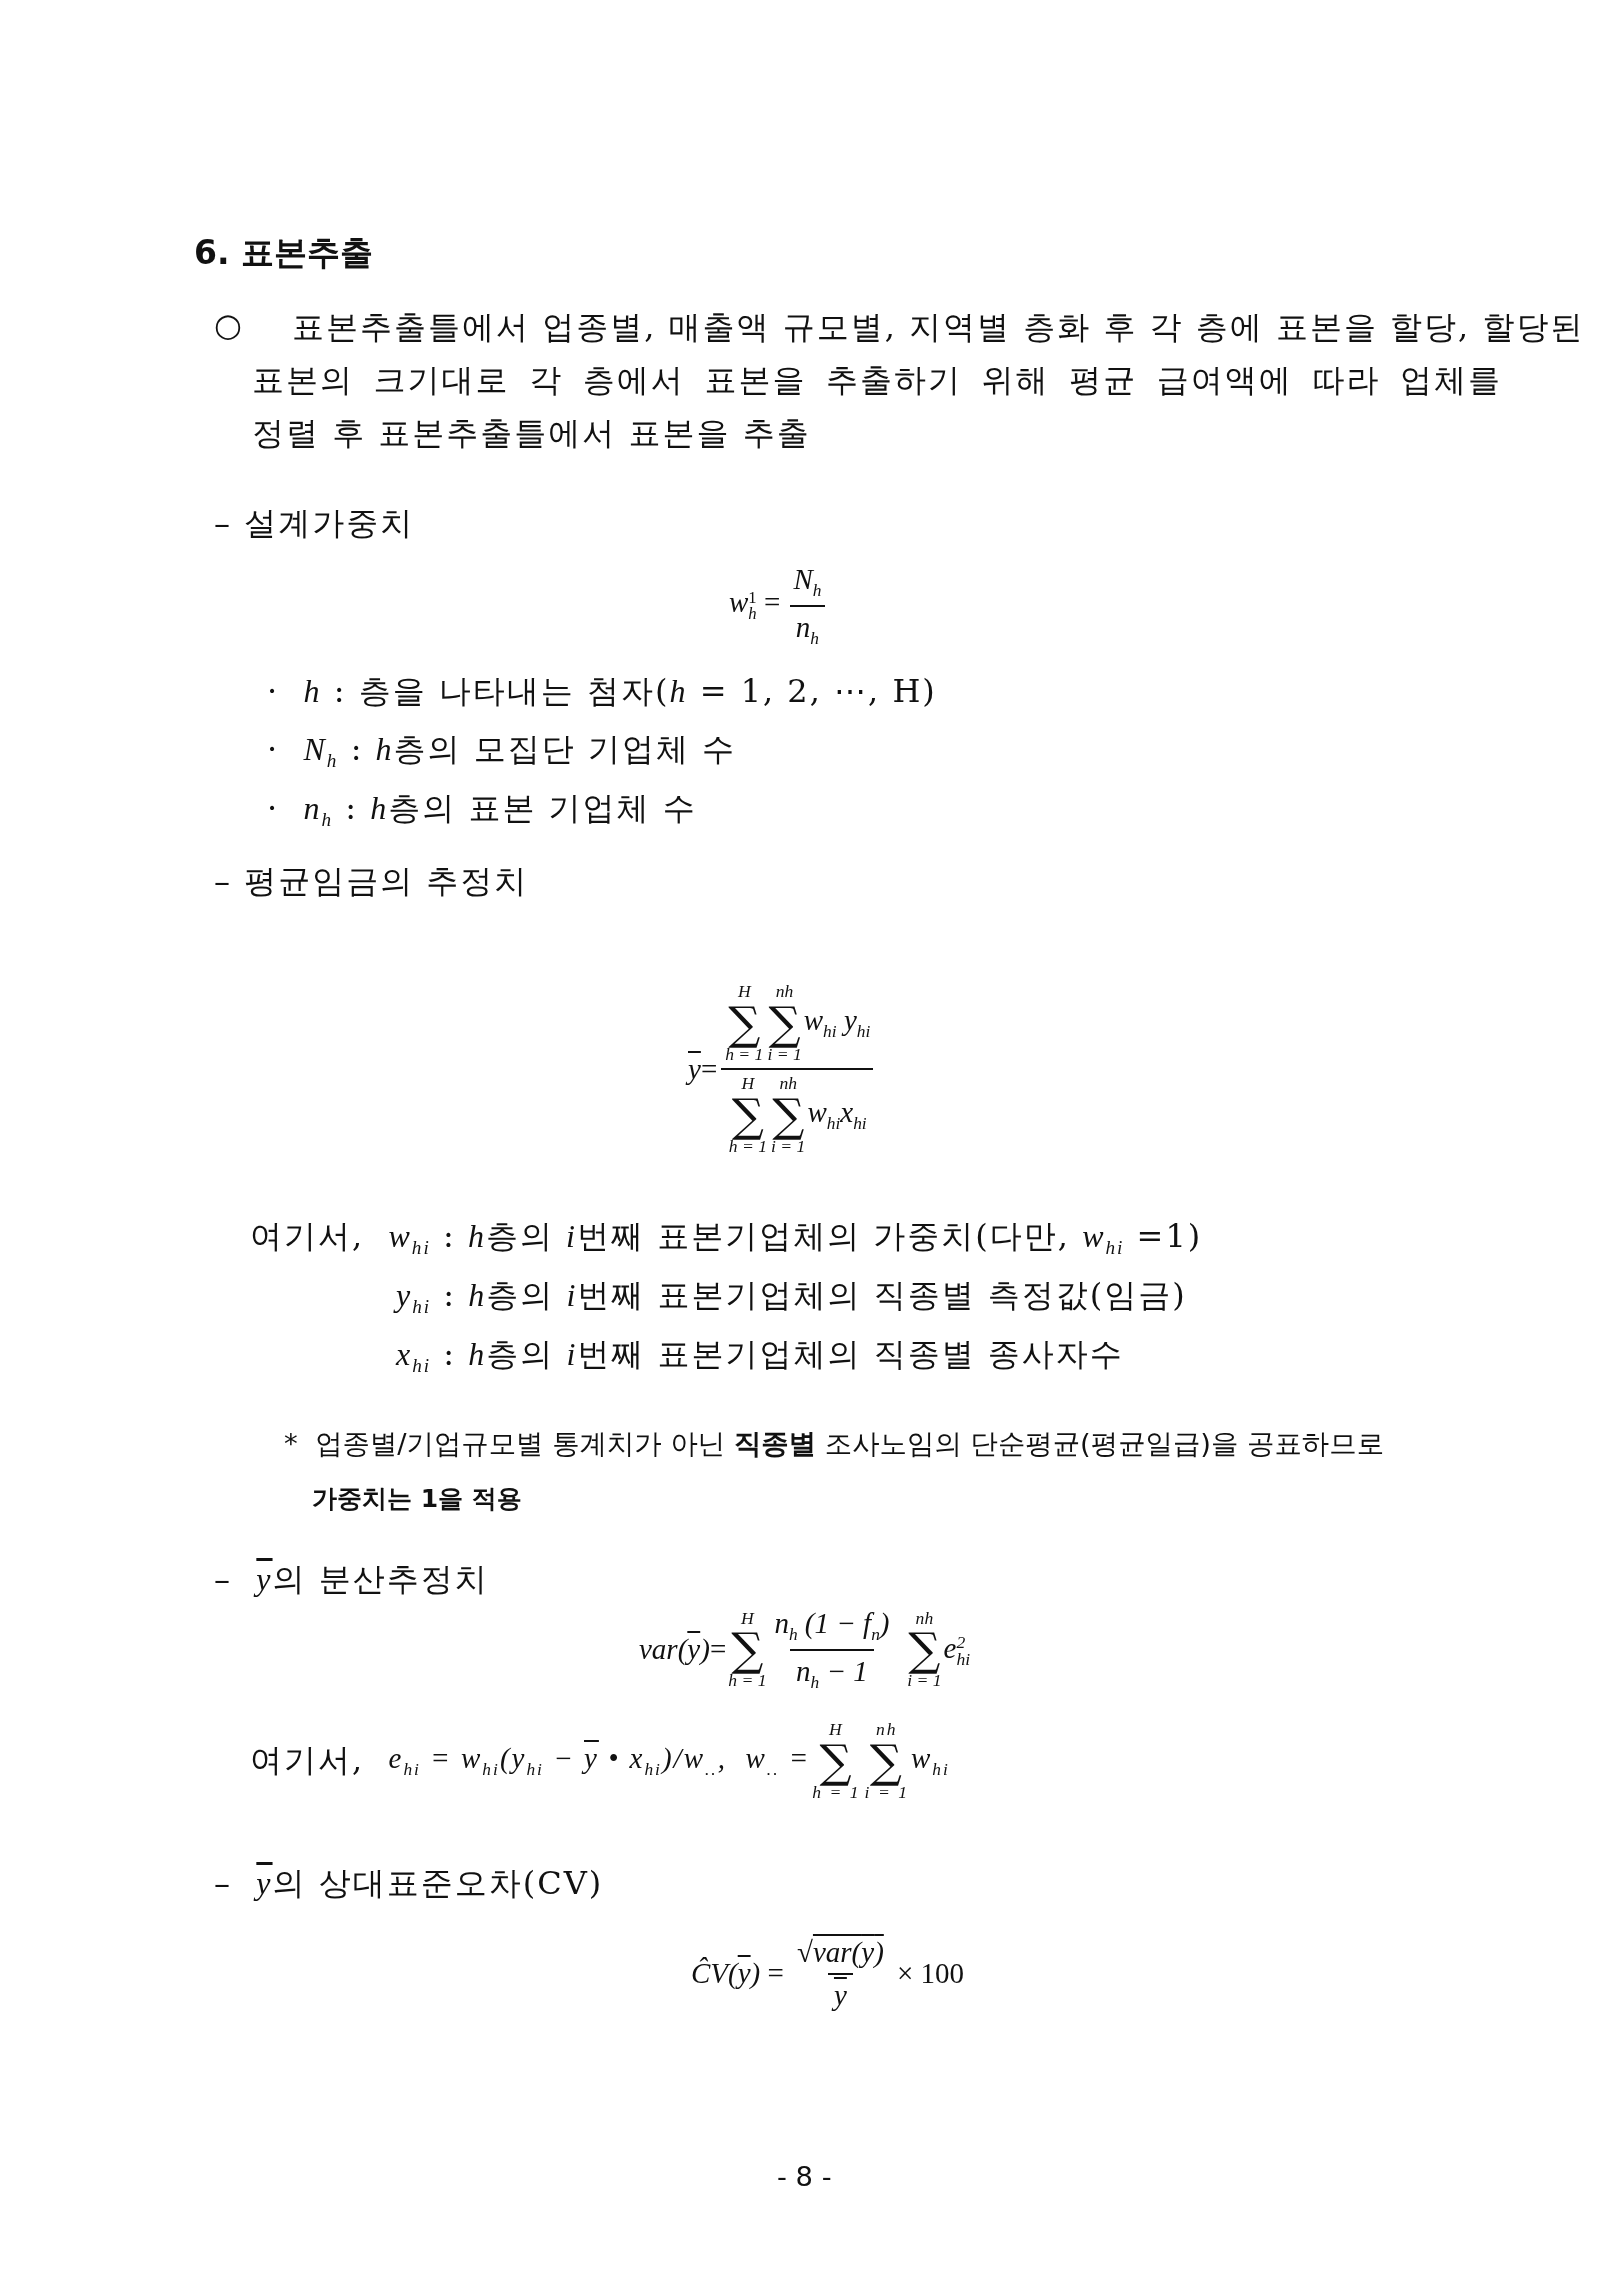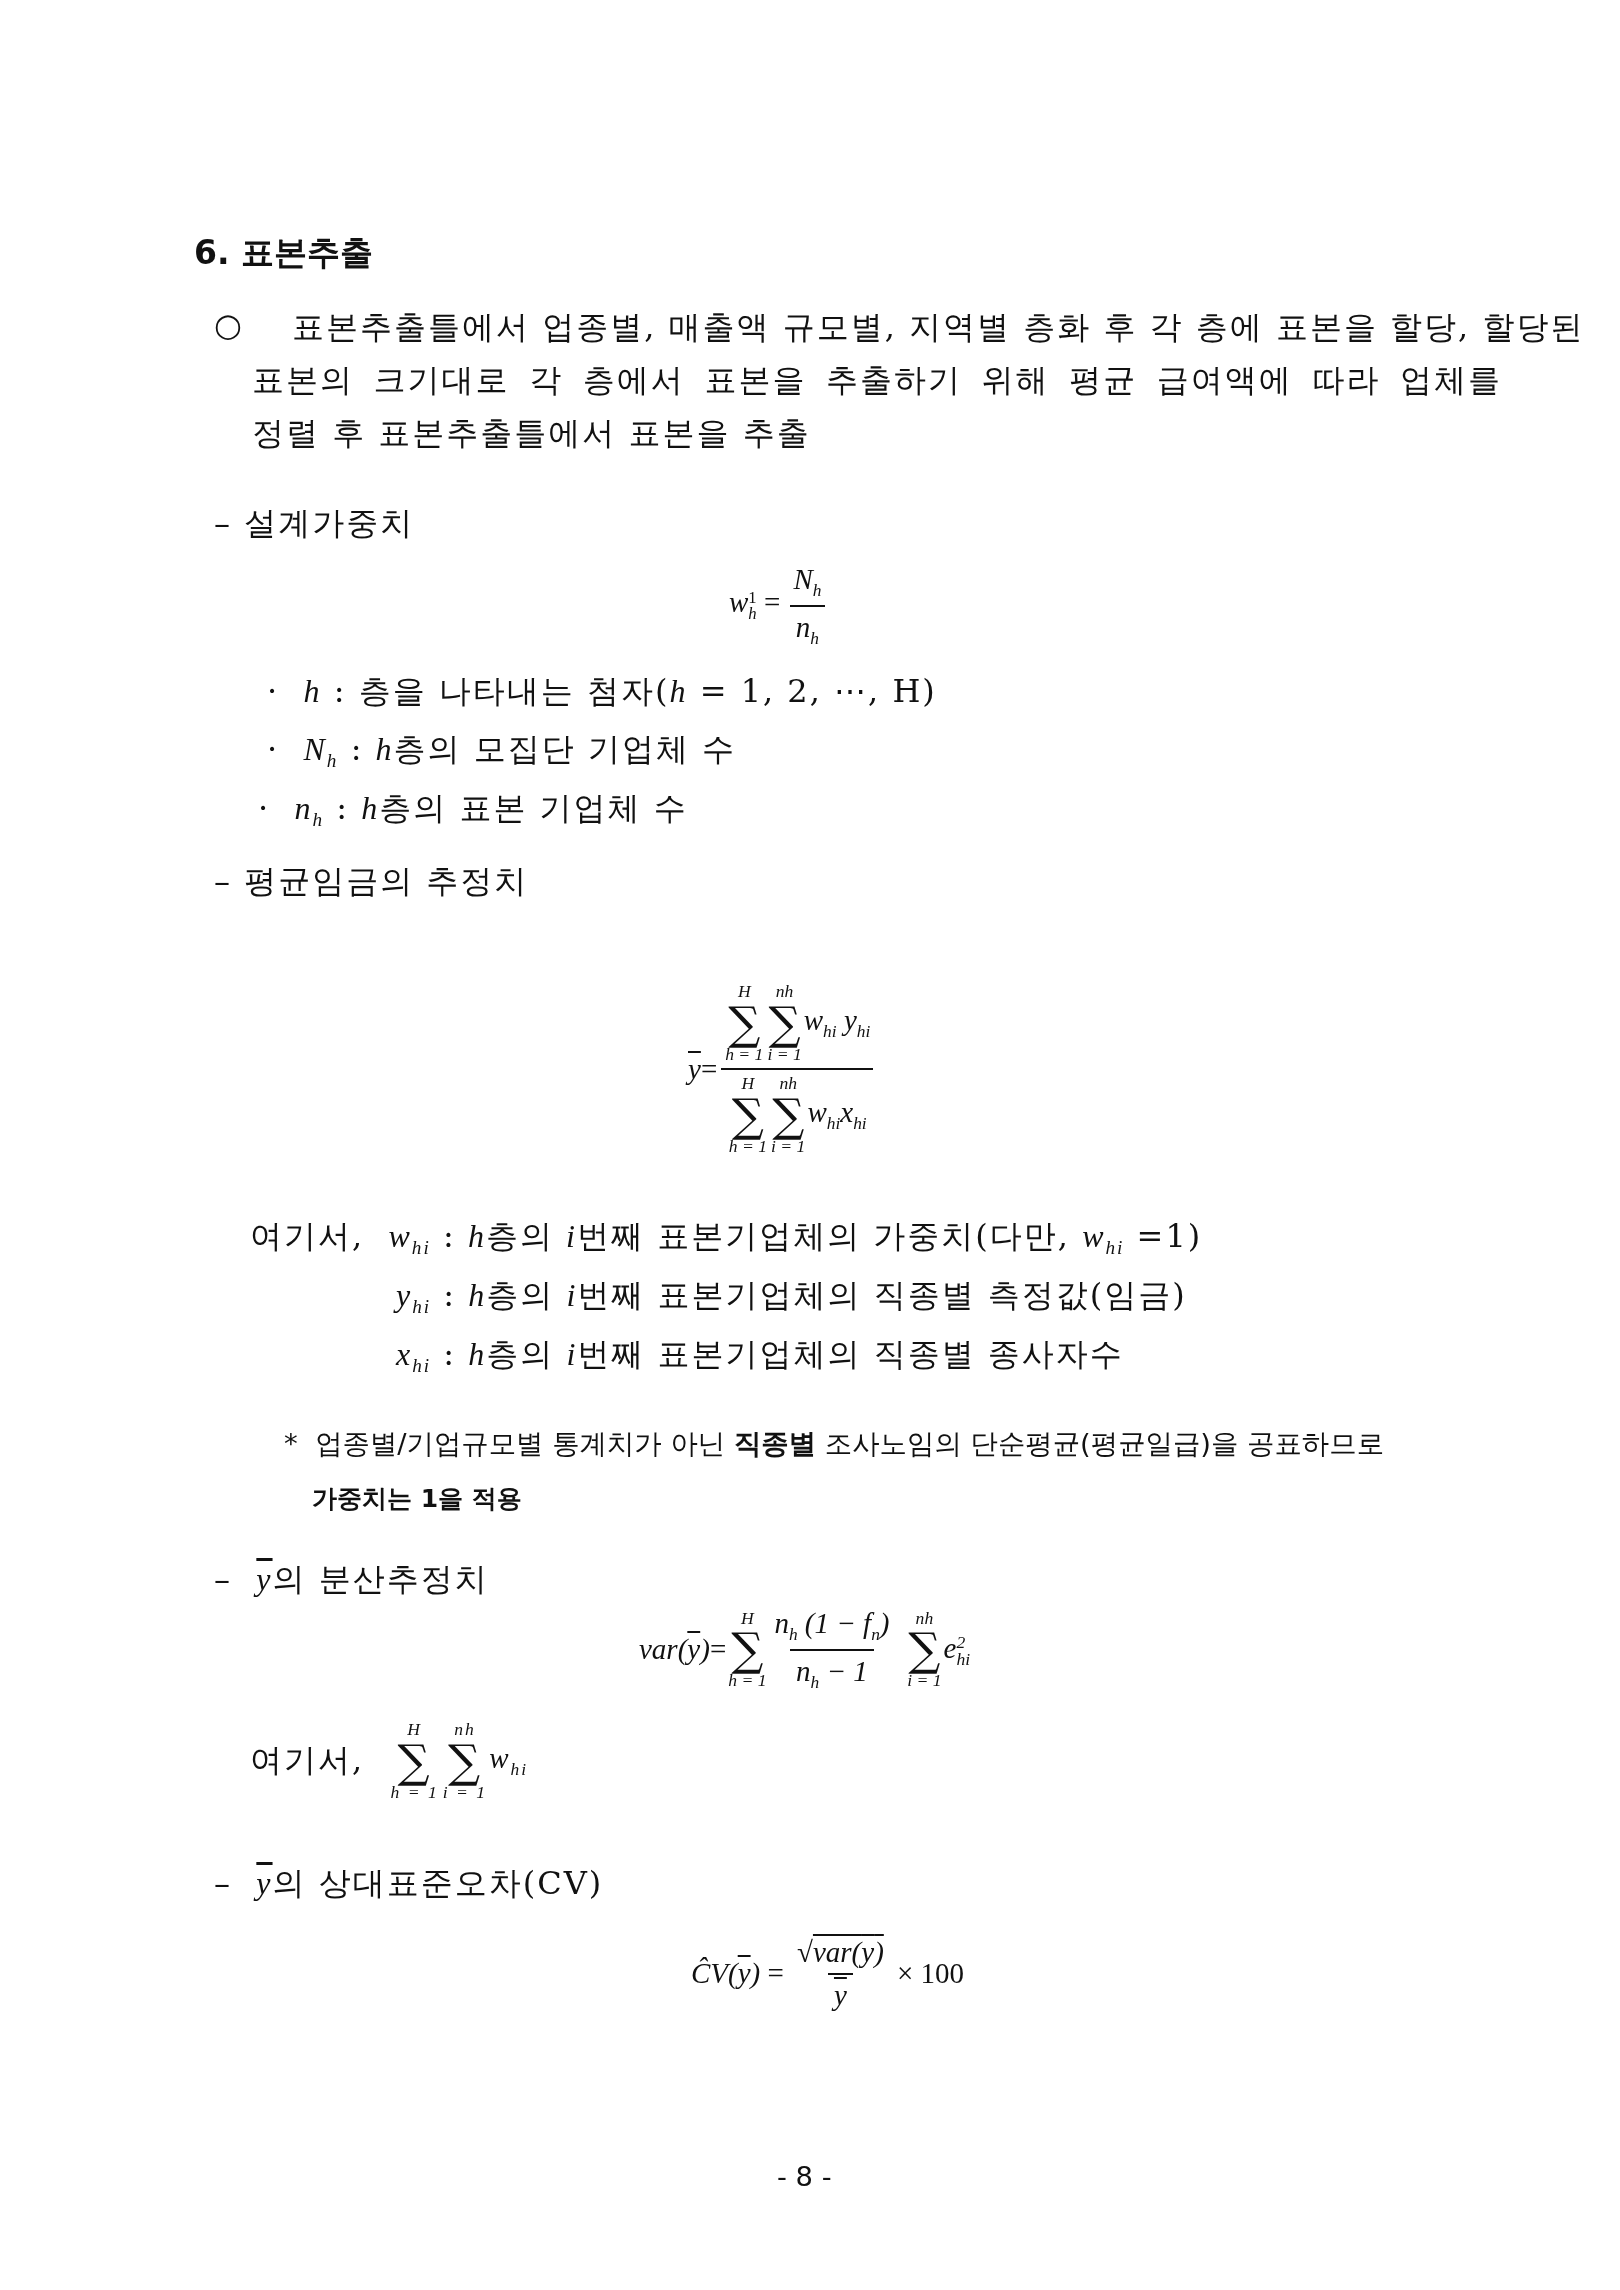--- a/index.html
+++ b/index.html
@@ -47,21 +47,21 @@
     <span class="den"><span class="m">n</span><sub class="m">h</sub></span>
   </span>
 </div>
 
 <div class="abs body" style="left:267px; top:670px;">
   <span>·</span>&nbsp;&nbsp;<span class="m">h</span><span> : 층을 나타내는 첨자(</span><span class="m">h</span><span> = 1,  2,  ⋯,  H)</span>
 </div>
 <div class="abs body" style="left:267px; top:728px;">
   <span>·</span>&nbsp;&nbsp;<span class="m">N</span><sub class="m">h</sub><span> : </span><span class="m">h</span><span>층의 모집단 기업체 수</span>
 </div>
-<div class="abs body" style="left:258px; top:787px;">
+<div class="abs body" style="left:267px; top:787px;">
   <span>·</span>&nbsp;&nbsp;<span class="m">n</span><sub class="m">h</sub><span> : </span><span class="m">h</span><span>층의 표본 기업체 수</span>
 </div>
 
 <div class="abs body" style="left:214px; top:860px;">– 평균임금의 추정치</div>
 <div class="abs serif" style="left:688px; top:982px; font-size:29px; display:flex; align-items:center;">
   <span class="m bar">y</span>
     <span>=</span>
   <span class="frac">
     <span class="num" style="display:flex;align-items:center;">
       <span class="sum">
@@ -127,20 +127,21 @@
       <span class="sig">∑</span>
       <span class="lim">i = 1</span>
     </span>
   <span class="m">e<span style="display:inline-flex;flex-direction:column;vertical-align:middle;font-size:17.6px;line-height:16.7px;">
         <span>2</span>
         <span>hi</span>
       </span></span>
 </div>
 <div class="abs body" style="left:250px; top:1720px; display:flex; align-items:center;">
   <span>여기서,</span>&nbsp;&nbsp;
+  <span class="m fs30">e<sub>hi</sub> = w<sub>hi</sub>(y<sub>hi</sub> − <span class="bar">y</span> • x<sub>hi</sub>)/w<sub>..</sub>,&nbsp; w<sub>..</sub> =</span>
   <span class="sum">
       <span class="lim">H</span>
       <span class="sig">∑</span>
       <span class="lim">h = 1</span>
     </span>
   <span class="sum">
       <span class="lim">nh</span>
       <span class="sig">∑</span>
       <span class="lim">i = 1</span>
     </span>

